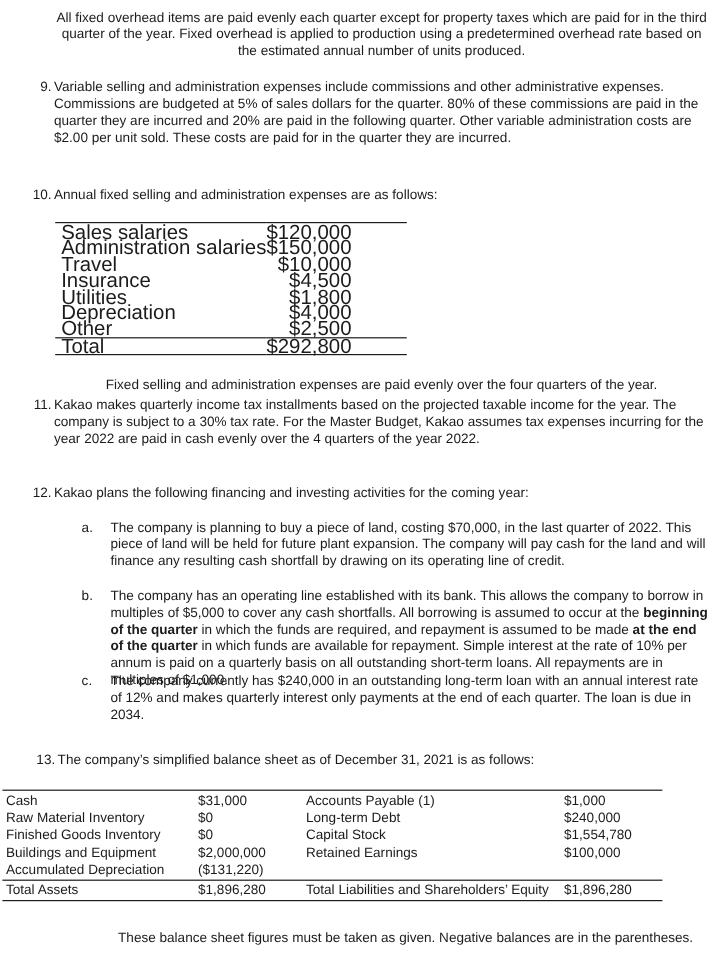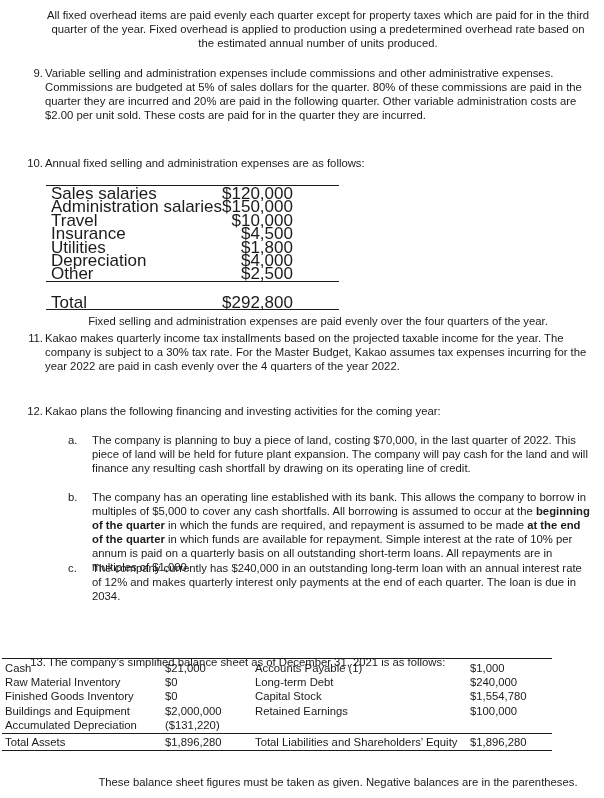--- a/index.html
+++ b/index.html
@@ -73,21 +73,21 @@
     font-size: 17px;
     line-height: 13.4px;
   }
   .exp-table td {
     padding: 0 0 0 0;
     border: 0;
   }
   .exp-table td.lbl { padding-left: 5px; text-align: left; white-space: nowrap; }
   .exp-table td.val { text-align: right; padding-right: 46px; white-space: nowrap; }
   .exp-table tr.rule-top td { border-top: 1.4px solid #1b1b1b; padding-top: 1px; }
-  .exp-table tr.total td { border-top: 1.4px solid #1b1b1b; border-bottom: 1.4px solid #1b1b1b; padding-top: 14px; margin-left: 46px; }
+  .exp-table tr.total td { border-top: 1.4px solid #1b1b1b; border-bottom: 1.4px solid #1b1b1b; padding-top: 0; margin-left: 46px; }
 
   
   .bs-table {
     position: absolute;
     left: 2px;
     top: 658px;
     width: 550px;
     border-collapse: collapse;
     font-size: 11.3px;
     line-height: 14.4px;
@@ -174,30 +174,30 @@
   <div class="letteritem para" style="left:68px; top:490px; width:522px;">
     <span class="marker">b.</span>
     <span class="body"><span>The company has an operating line established with its bank. This allows the company to borrow in multiples of $5,000 to cover any cash shortfalls. All borrowing is assumed to occur at the </span><span class="bold">beginning of the quarter</span><span> in which the funds are required, and repayment is assumed to be made </span><span class="bold">at the end of the quarter</span><span> in which funds are available for repayment. Simple interest at the rate of 10% per annum is paid on a quarterly basis on all outstanding short-term loans. All repayments are in multiples of $1,000.</span></span>
   </div>
 
   <div class="letteritem para" style="left:68px; top:561px; width:522px;">
     <span class="marker">c.</span>
     <span class="body"><span>The company currently has $240,000 in an outstanding long-term loan with an annual interest rate of 12% and makes quarterly interest only payments at the end of each quarter. The loan is due in 2034.</span></span>
   </div>
 
-  <div class="numitem para" style="left:23px; top:627px; width:568px;margin-top:28px;">
+  <div class="numitem para" style="left:23px; top:627px; width:568px;">
     <span class="marker">13.</span>
     <span class="body">The company’s simplified balance sheet as of December 31, 2021 is as follows:</span>
   </div>
 
   <table class="bs-table">
     <tbody>
       <tr class="rule-top">
         <td class="a-lbl">Cash</td>
-        <td class="a-val">$21,000</td>
+        <td class="a-val">$31,000</td>
         <td class="l-lbl">Accounts Payable (1)</td>
         <td class="l-val">$1,000</td>
       </tr>
       <tr>
         <td class="a-lbl">Raw Material Inventory</td>
         <td class="a-val">$0</td>
         <td class="l-lbl">Long-term Debt</td>
         <td class="l-val">$240,000</td>
       </tr>
       <tr>

